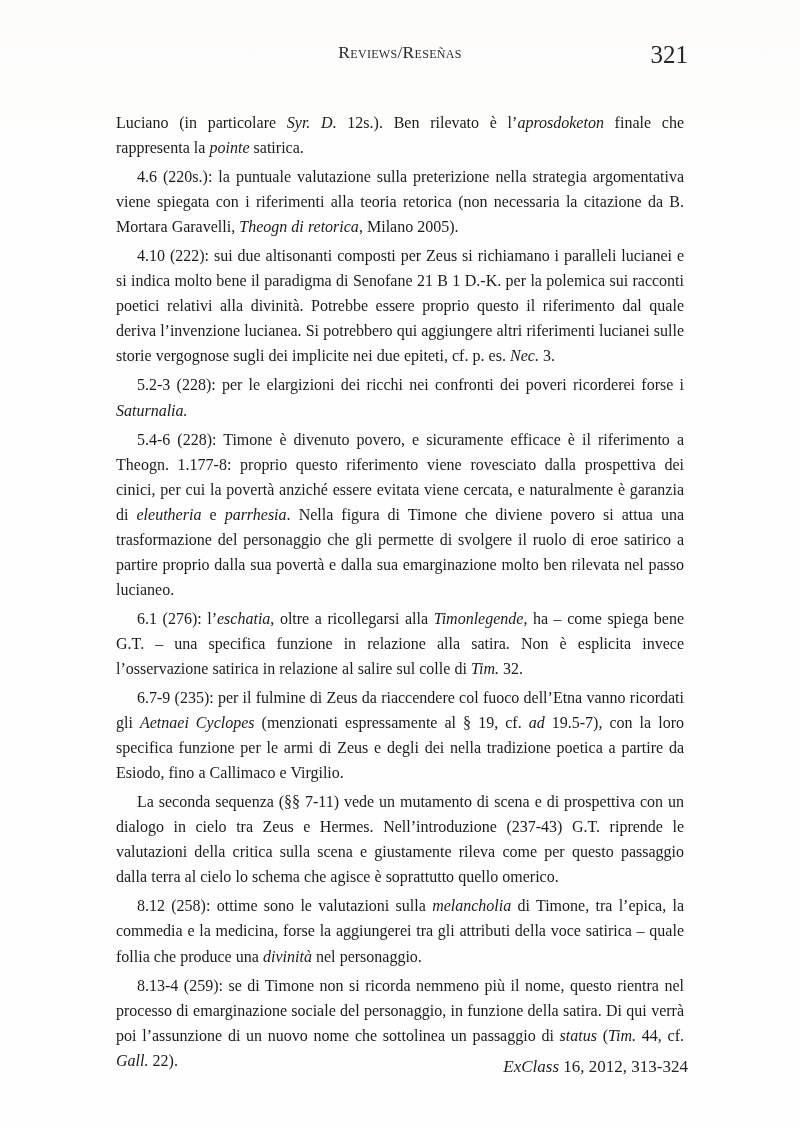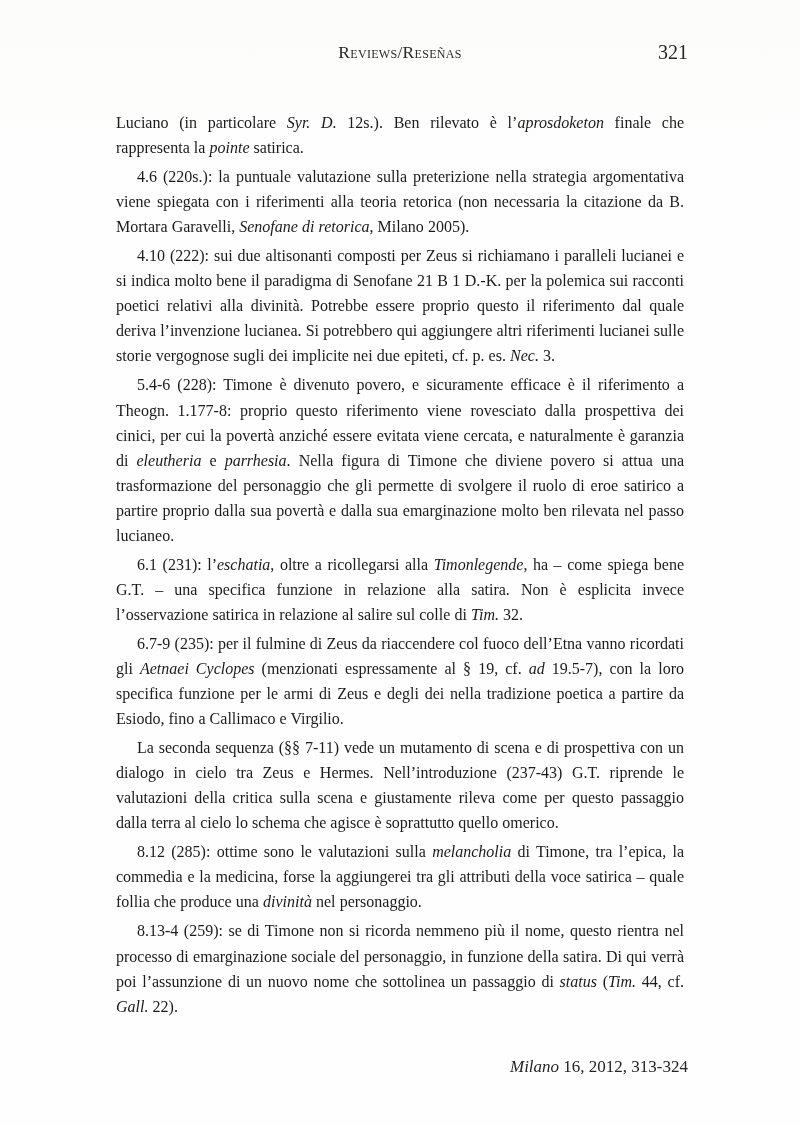--- a/index.html
+++ b/index.html
@@ -34,21 +34,21 @@
     font-variant: small-caps;
     font-size: 17.5px;
     letter-spacing: 0.3px;
     color: #2a2a2a;
     white-space: nowrap;
   }
   .folio {
     position: absolute;
     right: 0;
     top: -1px;
-    font-size: 20px;
+    font-size: 25px;
     color: #262626;
   }
 
   
   .textblock {
     position: absolute;
     left: 112px;
     top: 106px;
     width: 576px;
   }
@@ -102,27 +102,28 @@
 
   <div class="scan-tint"></div>
 
   <div class="running-head">
     <div class="running-head-title">Reviews/Reseñas</div>
     <div class="folio">321</div>
   </div>
 
   <div class="textblock">
       <p class="para"><span>Luciano (in particolare </span><i>Syr. D.</i><span> 12s.). Ben rilevato è l’</span><i>aprosdoketon</i><span> finale che rappresenta la </span><i>pointe</i><span> satirica.</span></p>
-      <p class="para indent"><span>4.6 (220s.): la puntuale valutazione sulla preterizione nella strategia argomentativa viene spiegata con i riferimenti alla teoria retorica (non necessaria la citazione da B. Mortara Garavelli, </span><i>Senofane di retorica</i><span>, Milano 2005).</span></p>
+      <p class="para indent"><span>4.6 (220s.): la puntuale valutazione sulla preterizione nella strategia argomentativa viene spiegata con i riferimenti alla teoria retorica (non necessaria la citazione da B. Mortara Garavelli, </span><i>Theogn di retorica</i><span>, Milano 2005).</span></p>
       <p class="para indent"><span>4.10 (222): sui due altisonanti composti per Zeus si richiamano i paralleli lucianei e si indica molto bene il paradigma di Senofane 21 B 1 D.-K. per la polemica sui racconti poetici relativi alla divinità. Potrebbe essere proprio questo il riferimento dal quale deriva l’invenzione lucianea. Si potrebbero qui aggiungere altri riferimenti lucianei sulle storie vergognose sugli dei implicite nei due epiteti, cf. p. es. </span><i>Nec.</i><span> 3.</span></p>
+      <p class="para indent"><span>5.2-3 (228): per le elargizioni dei ricchi nei confronti dei poveri ricorderei forse i </span><i>Saturnalia.</i></p>
       <p class="para indent"><span>5.4-6 (228): Timone è divenuto povero, e sicuramente efficace è il riferimento a Theogn. 1.177-8: proprio questo riferimento viene rovesciato dalla prospettiva dei cinici, per cui la povertà anziché essere evitata viene cercata, e naturalmente è garanzia di </span><i>eleutheria</i><span> e </span><i>parrhesia</i><span>. Nella figura di Timone che diviene povero si attua una trasformazione del personaggio che gli permette di svolgere il ruolo di eroe satirico a partire proprio dalla sua povertà e dalla sua emarginazione molto ben rilevata nel passo lucianeo.</span></p>
-      <p class="para indent"><span>6.1 (231): l’</span><i>eschatia</i><span>, oltre a ricollegarsi alla </span><i>Timonlegende</i><span>, ha – come spiega bene G.T. – una specifica funzione in relazione alla satira. Non è esplicita invece l’osservazione satirica in relazione al salire sul colle di </span><i>Tim.</i><span> 32.</span></p>
+      <p class="para indent"><span>6.1 (276): l’</span><i>eschatia</i><span>, oltre a ricollegarsi alla </span><i>Timonlegende</i><span>, ha – come spiega bene G.T. – una specifica funzione in relazione alla satira. Non è esplicita invece l’osservazione satirica in relazione al salire sul colle di </span><i>Tim.</i><span> 32.</span></p>
       <p class="para indent"><span>6.7-9 (235): per il fulmine di Zeus da riaccendere col fuoco dell’Etna vanno ricordati gli </span><i>Aetnaei Cyclopes</i><span> (menzionati espressamente al § 19, cf. </span><i>ad</i><span> 19.5-7), con la loro specifica funzione per le armi di Zeus e degli dei nella tradizione poetica a partire da Esiodo, fino a Callimaco e Virgilio.</span></p>
       <p class="para indent"><span>La seconda sequenza (§§ 7-11) vede un mutamento di scena e di prospettiva con un dialogo in cielo tra Zeus e Hermes. Nell’introduzione (237-43) G.T. riprende le valutazioni della critica sulla scena e giustamente rileva come per questo passaggio dalla terra al cielo lo schema che agisce è soprattutto quello omerico.</span></p>
-      <p class="para indent"><span>8.12 (285): ottime sono le valutazioni sulla </span><i>melancholia</i><span> di Timone, tra l’epica, la commedia e la medicina, forse la aggiungerei tra gli attributi della voce satirica – quale follia che produce una </span><i>divinità</i><span> nel personaggio.</span></p>
+      <p class="para indent"><span>8.12 (258): ottime sono le valutazioni sulla </span><i>melancholia</i><span> di Timone, tra l’epica, la commedia e la medicina, forse la aggiungerei tra gli attributi della voce satirica – quale follia che produce una </span><i>divinità</i><span> nel personaggio.</span></p>
       <p class="para indent"><span>8.13-4 (259): se di Timone non si ricorda nemmeno più il nome, questo rientra nel processo di emarginazione sociale del personaggio, in funzione della satira. Di qui verrà poi l’assunzione di un nuovo nome che sottolinea un passaggio di </span><i>status</i><span> (</span><i>Tim.</i><span> 44, cf. </span><i>Gall.</i><span> 22).</span></p>
     </div>
 
   <div class="footer">
-    <span class="jname">Milano</span><span> 16, 2012, 313-324</span>
+    <span class="jname">ExClass</span><span> 16, 2012, 313-324</span>
   </div>
 
 </div>
 
 </body></html>

